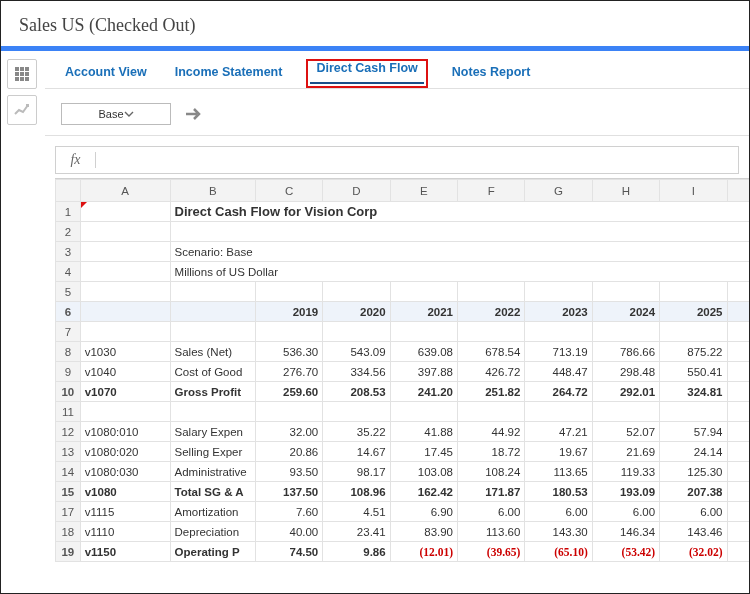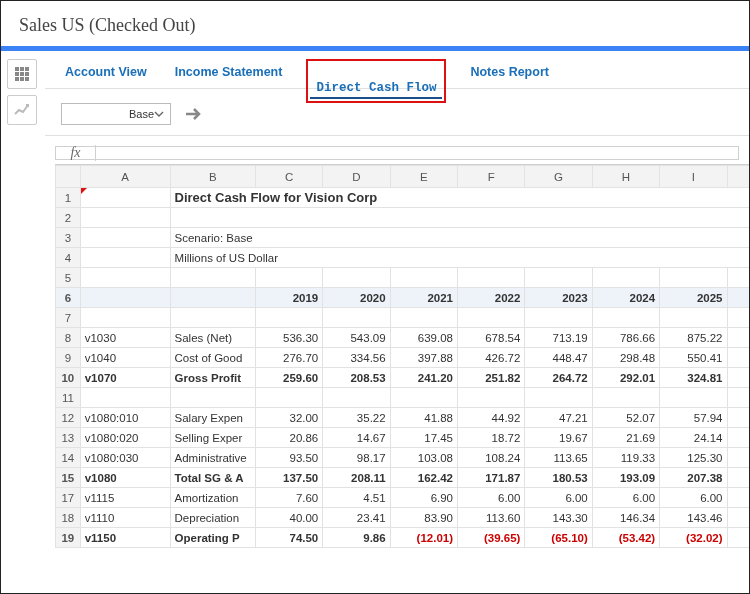--- a/index.html
+++ b/index.html
@@ -55,23 +55,22 @@
     color: #1a6fb8;
     font-weight: bold;
     padding: 6px 4px;
     cursor: pointer;
     position: relative;
     text-align: center;
   }
   .tab.active {
     border: 2px solid #d11;
     border-bottom: 2px solid #d11;
-    padding: 20px 8px;
+    padding: 0 8px;
     color: #1a6fb8;
-    font-family: Liberation Mono, monospace;
   }
   .tab.active::after{
     content:'';
     position:absolute;
     left:2px; right:2px; bottom:2px;
     height:2px; background:#1a4f8a;
   }
   .scenario-bar {
     padding: 14px 16px 6px 16px;
   }
@@ -81,31 +80,31 @@
     margin-bottom: 3px;
   }
   .scenario-row { display: flex; align-items:center; gap: 14px; }
   .scenario-select {
     width: 110px;
     height: 22px;
     border: 1px solid #bbb;
     background: #fff;
     display: flex;
     align-items: center;
-    justify-content: flex-end;
+    justify-content: center;
     padding: 0 6px;
     font-size: 11px;
     cursor: pointer;
   }
   .sep-line { border-top:1px solid #e0e0e0; margin: 4px 0 0 0;}
   .fx-bar {
     display: flex;
     align-items: center;
     border: 1px solid #d0d0d0;
-    height: 14px;
+    height: 28px;
     margin: 10px 10px 4px 10px;
   }
   .fx-label {
     width: 40px;
     text-align: center;
     font-style: italic;
     color: #666;
     border-right: 1px solid #d0d0d0;
     font-family: 'Times New Roman', serif;
     font-size: 14px;
@@ -151,21 +150,21 @@
     background: #f3f3f3;
     text-align: center;
     color:#555;
     width: 22px;
   }
   td.acell { text-align:left; }
   td.bcell { text-align:left; }
   td.ncell { text-align:right; }
   tr.bold td { font-weight:bold; }
   tr.hl td.acell, tr.hl td.bcell, tr.hl td.ncell, tr.hl td.rowhead { background:#eef3fa; }
-  td.ncell.neg { color:#c00; }
+  td.ncell.neg { color:#c00;font-family:Liberation Serif, serif; }
   .triangle-mark{
     position:relative;
   }
   .triangle-mark::before{
     content:'';
     position:absolute;
     top:0; left:0;
     border-top:6px solid #d11;
     border-right:6px solid transparent;
   }
@@ -405,21 +404,21 @@
               <td class="ncell">113.65</td>
               <td class="ncell">119.33</td>
               <td class="ncell">125.30</td>
               <td class="ncell">131.56</td>
             </tr>
             <tr class="bold ">
               <td class="rowhead">15</td>
               <td class="acell">v1080</td>
               <td class="bcell">Total SG &amp; A</td>
               <td class="ncell">137.50</td>
-              <td class="ncell">208.11</td>
+              <td class="ncell">108.96</td>
               <td class="ncell">162.42</td>
               <td class="ncell">171.87</td>
               <td class="ncell">180.53</td>
               <td class="ncell">193.09</td>
               <td class="ncell">207.38</td>
               <td class="ncell">217.12</td>
             </tr>
             <tr class="">
               <td class="rowhead">17</td>
               <td class="acell">v1115</td>

